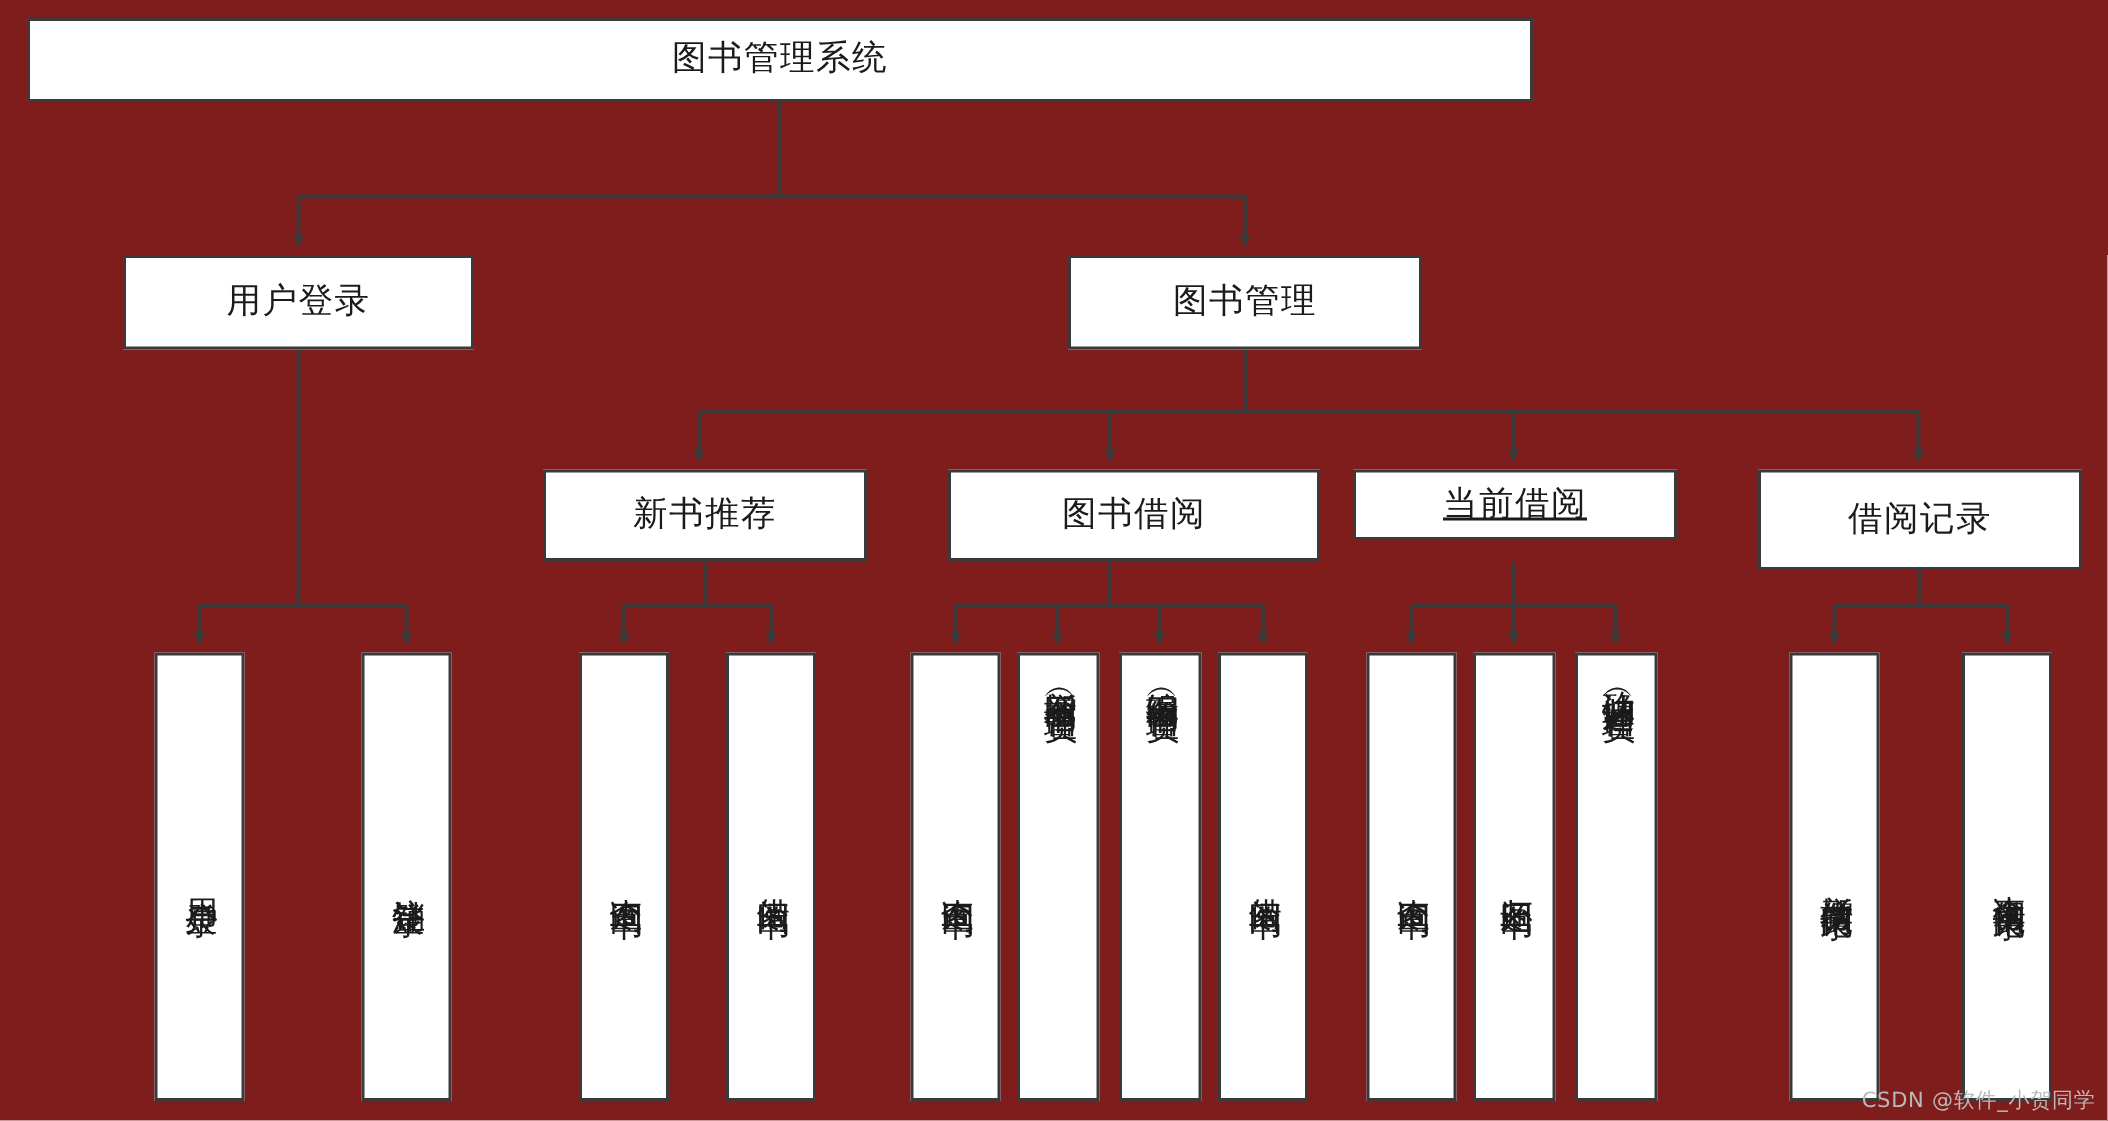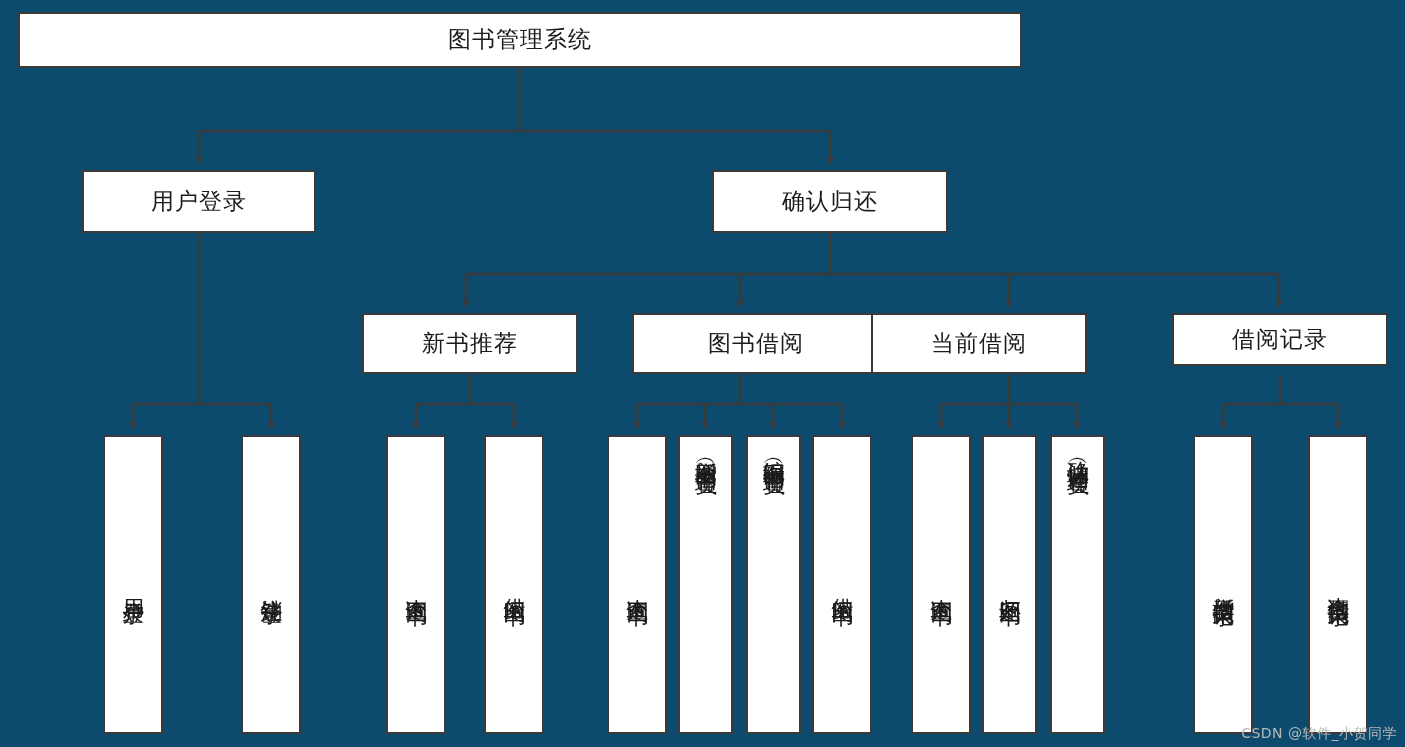--- a/index.html
+++ b/index.html
@@ -8,21 +8,21 @@
     padding: 0;
     background: #ffffff;
   }
   body {
     font-family: "DejaVu Sans", "Liberation Sans", sans-serif;
   }
   #diagram-root {
     position: relative;
     width: 1405px;
     height: 747px;
-    background: #0c4a6e;
+    background: #7f1d1d;
     overflow: hidden;
   }
   #edge-layer {
     position: absolute;
     left: 0;
     top: 0;
     width: 1405px;
     height: 747px;
     pointer-events: none;
   }
@@ -126,33 +126,33 @@
   </svg>
 
   <div class="node node-h" style="left:18px; top:12px; width:1004px; height:56px;">
     <span>图书管理系统</span>
   </div>
 
   <div class="node node-h" style="left:82px; top:170px; width:234px; height:63px;">
     <span>用户登录</span>
   </div>
   <div class="node node-h" style="left:712px; top:170px; width:236px; height:63px;">
-    <span>确认归还</span>
+    <span>图书管理</span>
   </div>
 
   <div class="node node-h" style="left:362px; top:313px; width:216px; height:61px;">
     <span>新书推荐</span>
   </div>
   <div class="node node-h" style="left:632px; top:313px; width:248px; height:61px;">
     <span>图书借阅</span>
   </div>
-  <div class="node node-h" style="left:871px; top:313px; width:216px; height:61px;">
+  <div class="node node-h" style="left:902px; top:313px; width:216px; height:47px;text-decoration:underline;">
     <span>当前借阅</span>
   </div>
-  <div class="node node-h" style="left:1172px; top:313px; width:216px; height:53px;">
+  <div class="node node-h" style="left:1172px; top:313px; width:216px; height:67px;">
     <span>借阅记录</span>
   </div>
 
   <div class="node node-v" style="left:103px; top:435px; width:60px; height:299px;">
     <span>用户登录</span>
   </div>
   <div class="node node-v" style="left:241px; top:435px; width:60px; height:299px;">
     <span>注销登录</span>
   </div>
 

